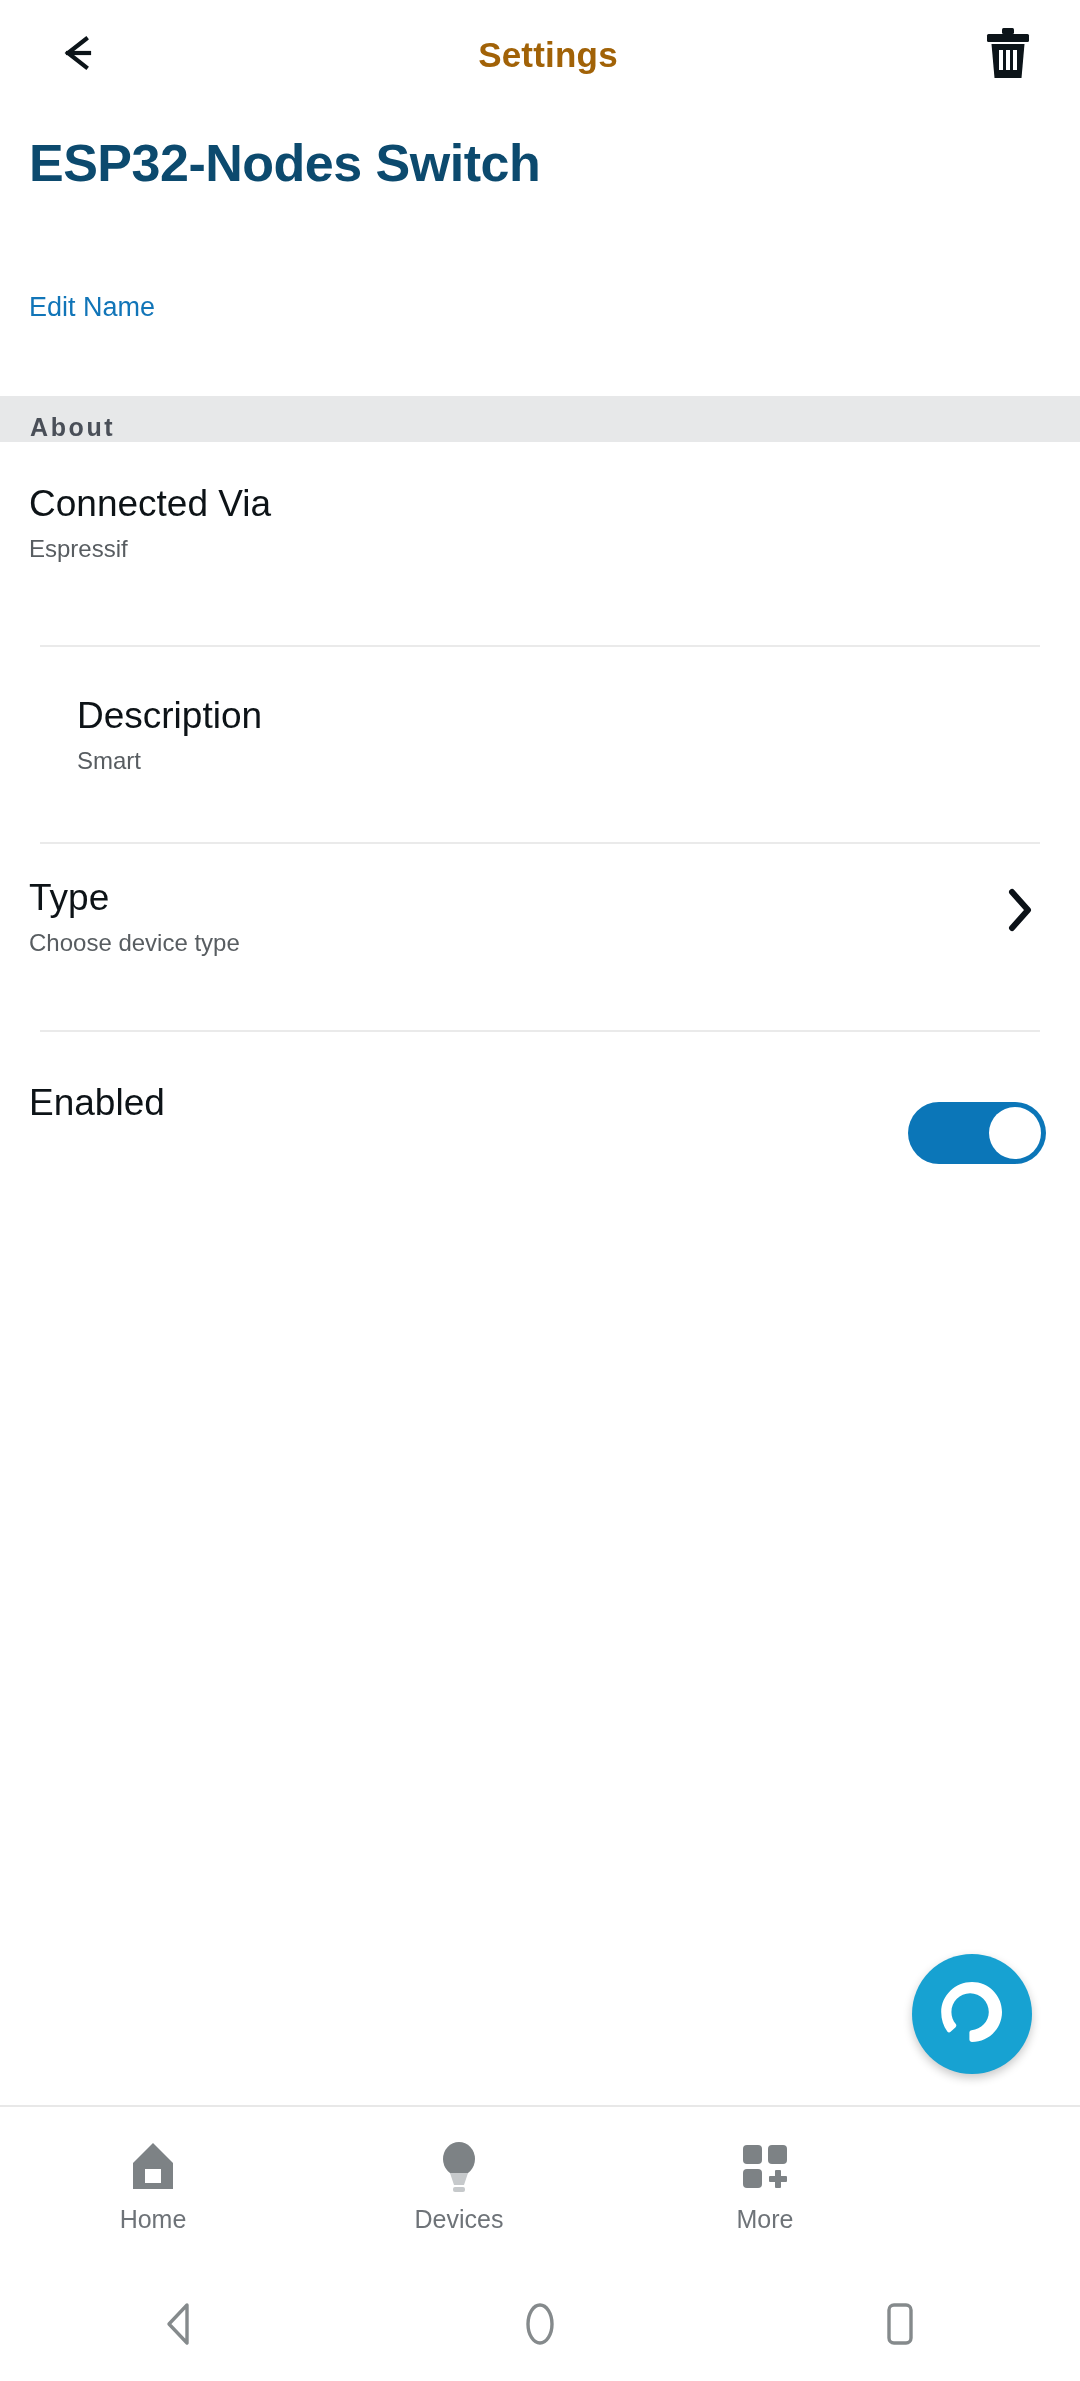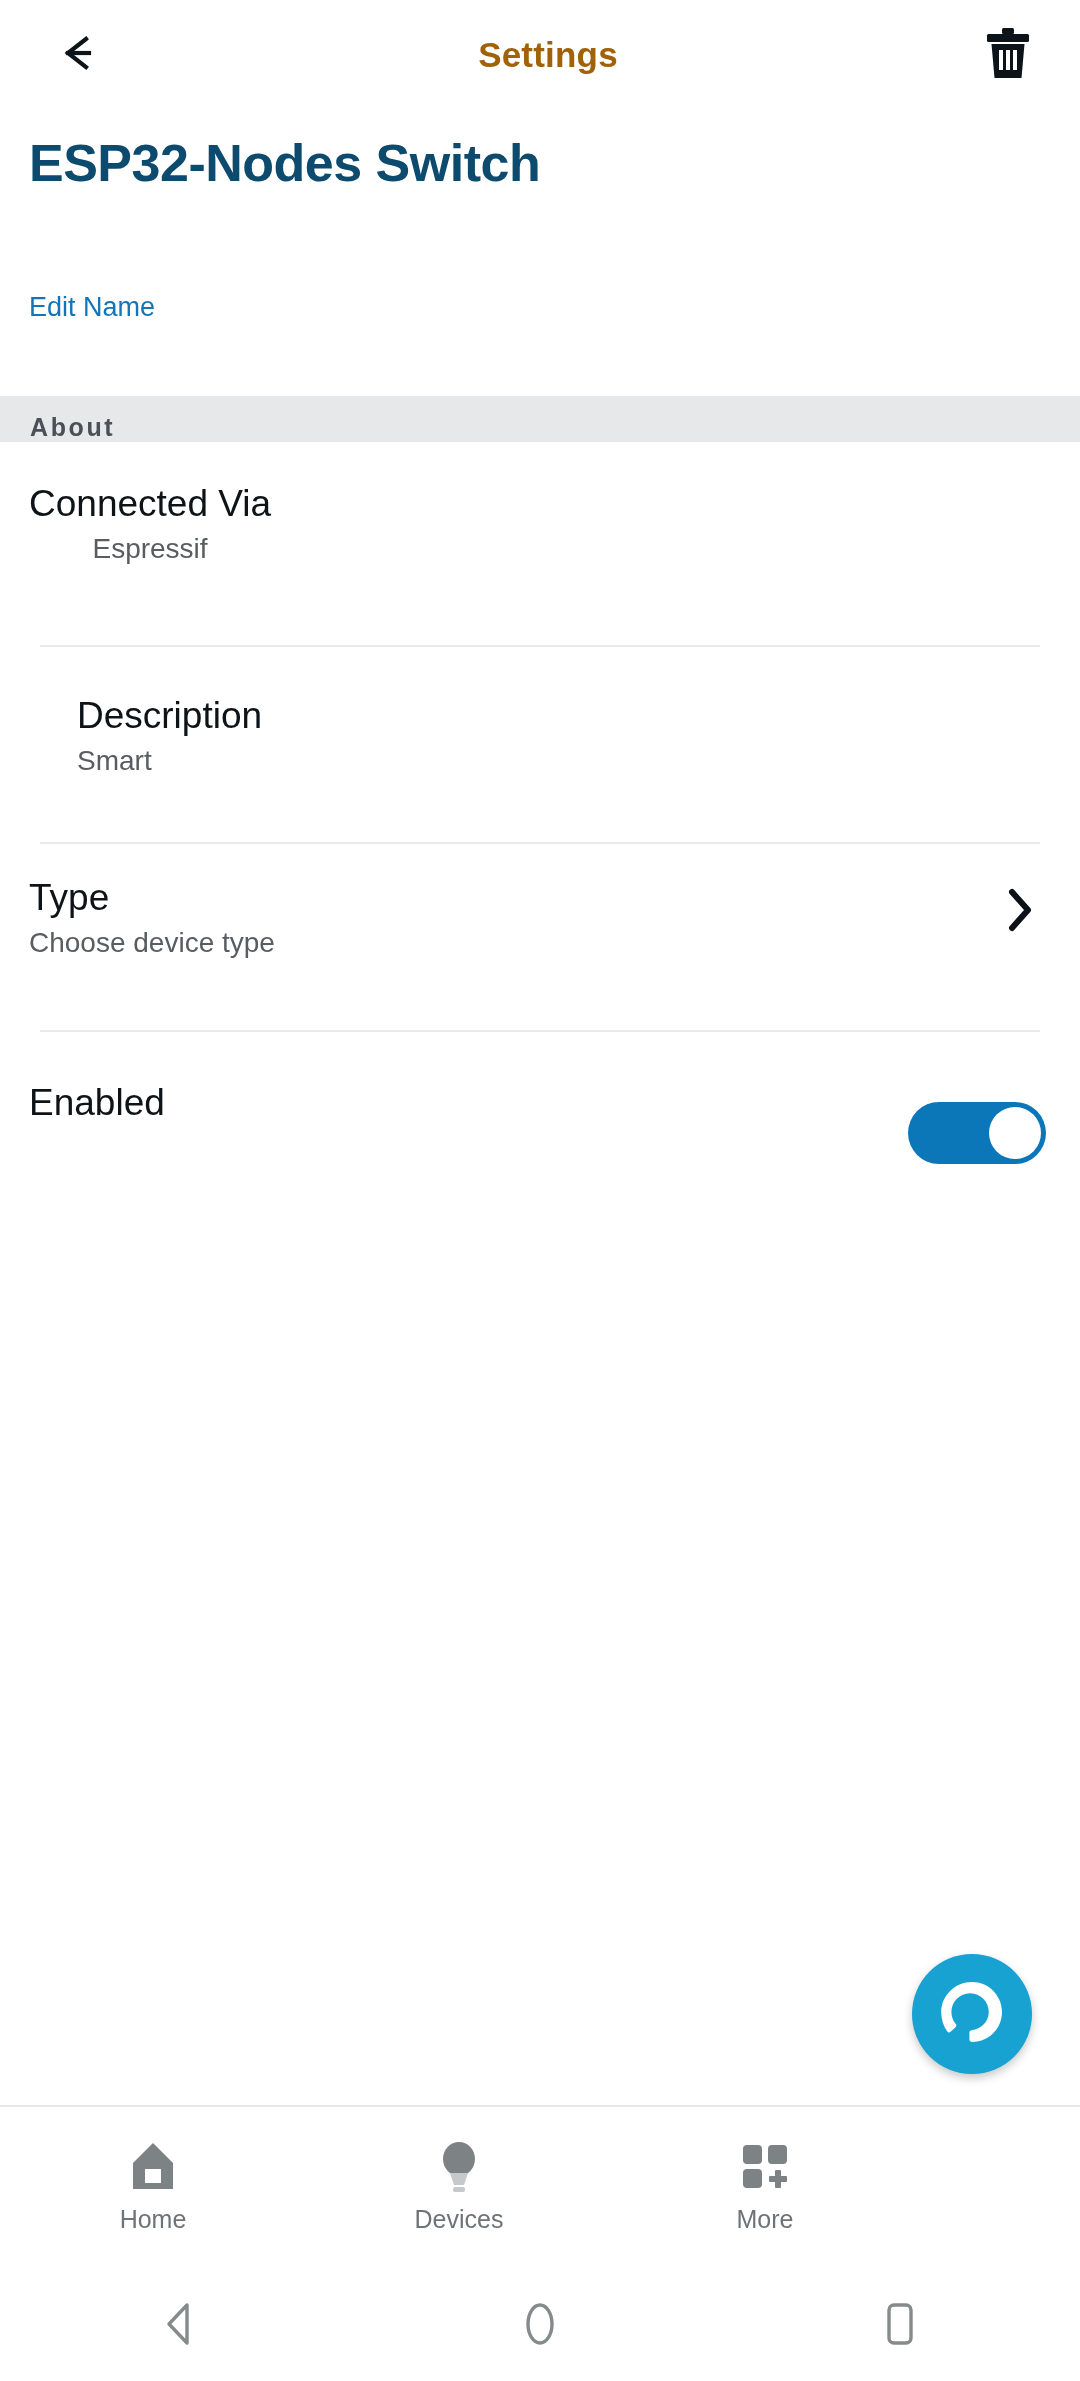--- a/index.html
+++ b/index.html
@@ -74,21 +74,21 @@
     background:#ffffff;
   }
   .row-texts {
     position:absolute; left:29px;
   }
   .row-title {
     font-size:37px; color:#0D1317;
     line-height:44px; white-space:nowrap;
   }
   .row-sub {
-    font-size:28px; color:#585D61;
+    font-size:24px; color:#585D61;
     line-height:36px; margin-top:5px; white-space:nowrap;
   }
   .divider {
     position:absolute; left:40px;
     width:1000px; height:2px;
     background:#EAEAEA;
   }
 
   .chevron {
     position:absolute; right:32px;
@@ -182,21 +182,21 @@
     </div>
   </div>
 
   <div class="device-title">ESP32-Nodes Switch</div>
   <div class="edit-name">Edit Name</div>
 
   <div class="section-band">
     <span class="section-band-label">About</span>
   </div>
 
-  <div class="row" style="top:442px; height:198px;text-align:center;">
+  <div class="row" style="top:442px; height:198px;">
     <div class="row-texts" style="top:40px;">
       <div class="row-title">Connected Via</div>
       <div class="row-sub">Espressif</div>
     </div>
   </div>
   <div class="divider" style="top:645px;"></div>
 
   <div class="row" style="top:679px; height:122px;margin-left:48px;">
     <div class="row-texts" style="top:15px;">
       <div class="row-title">Description</div>

